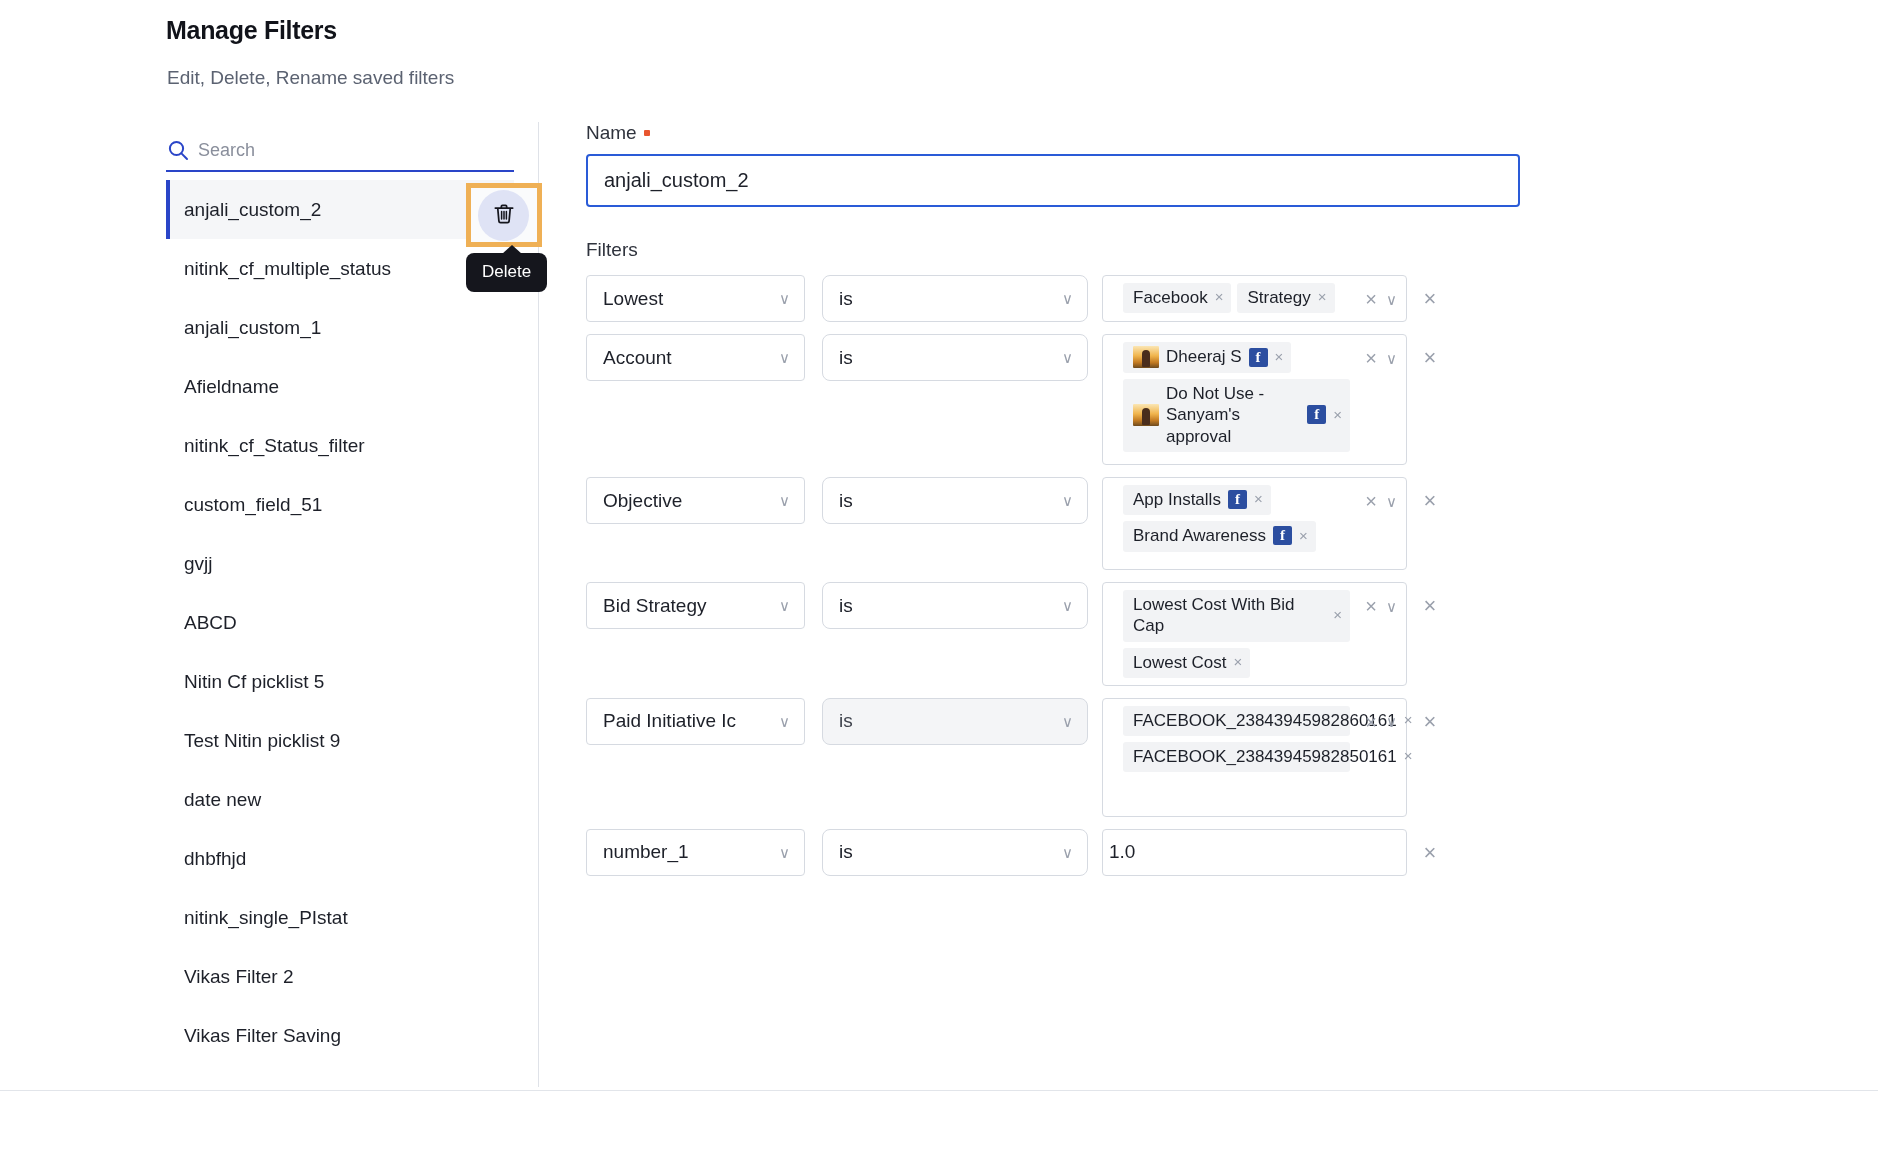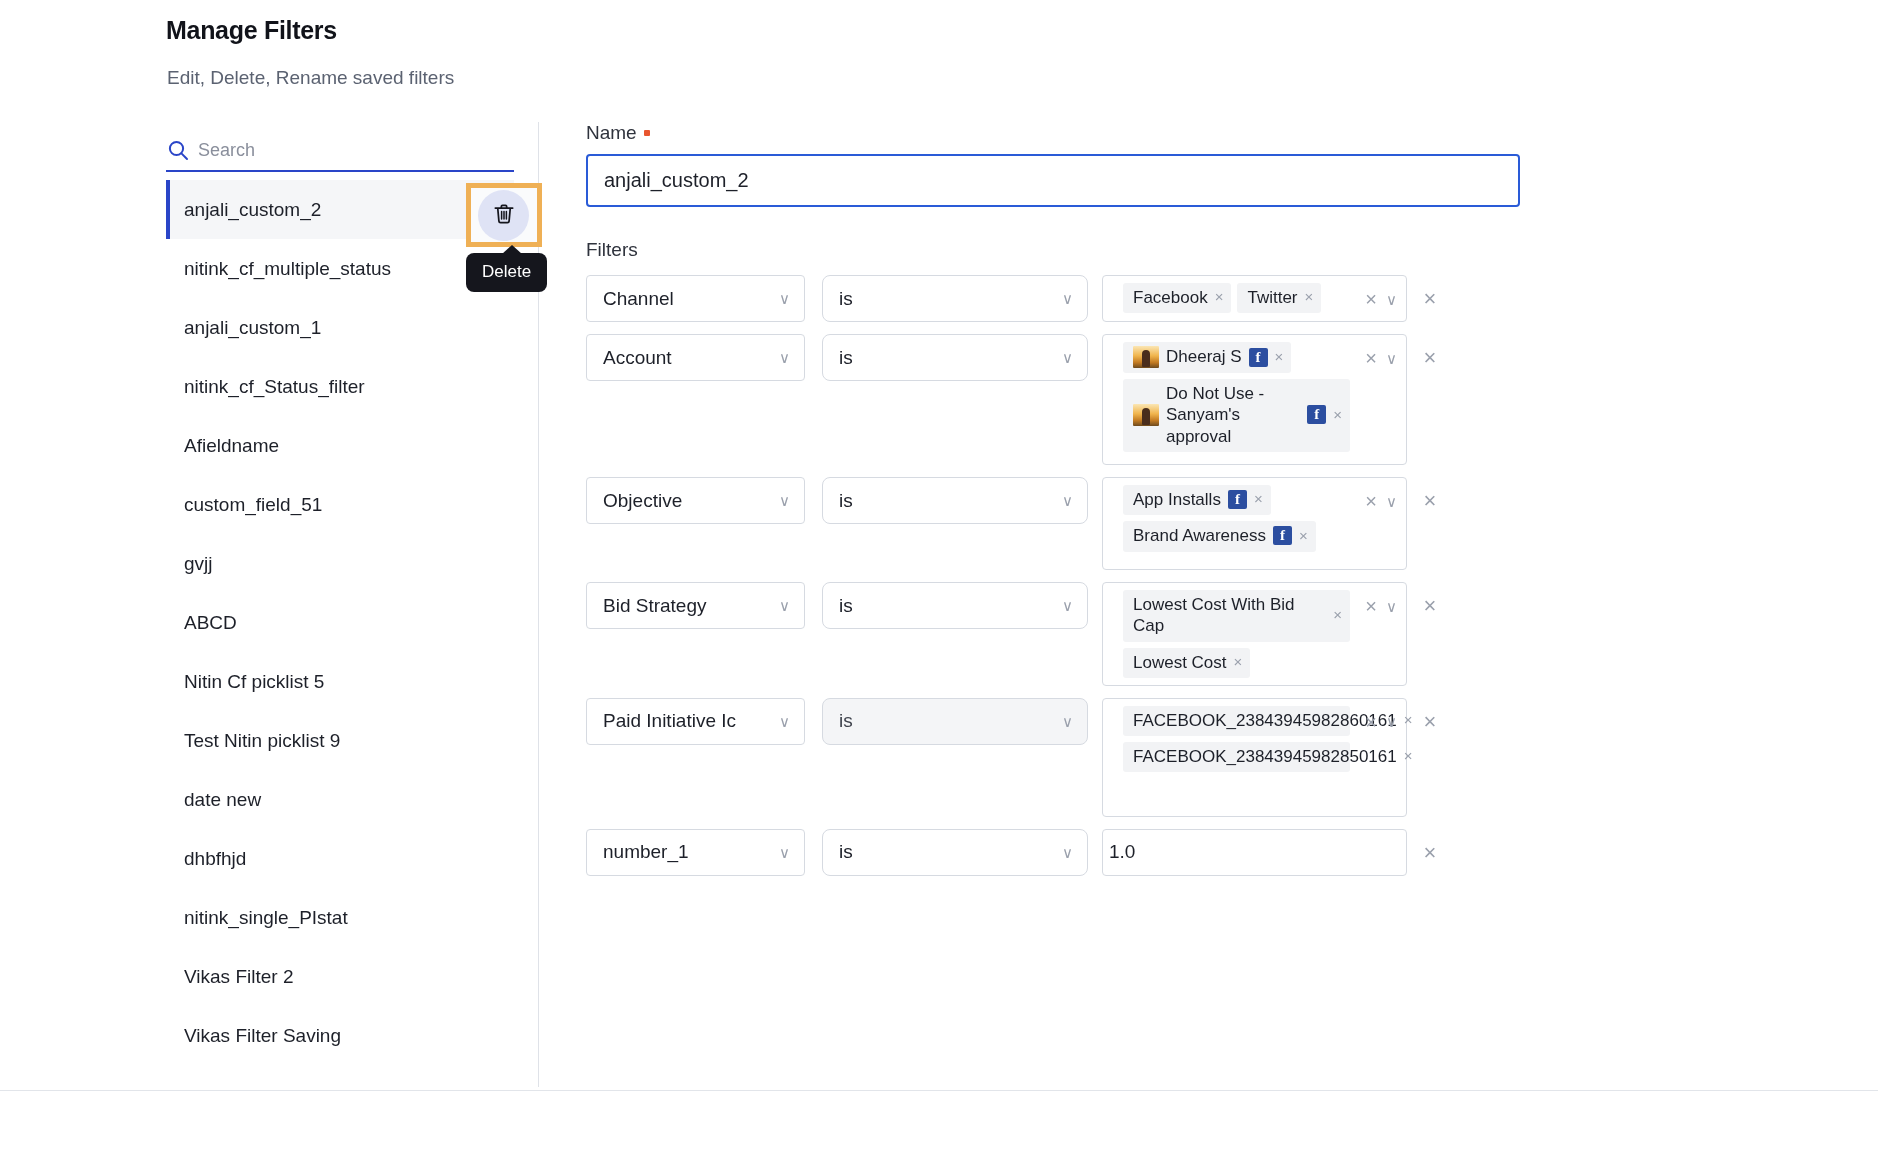--- a/index.html
+++ b/index.html
@@ -222,24 +222,24 @@
       <div class="filter-item selected">
         <span>anjali_custom_2</span>
       </div>
       <div class="filter-item">
         <span>nitink_cf_multiple_status</span>
       </div>
       <div class="filter-item">
         <span>anjali_custom_1</span>
       </div>
       <div class="filter-item">
+        <span>Afieldname</span>
+      </div>
+      <div class="filter-item">
         <span>nitink_cf_Status_filter</span>
-      </div>
-      <div class="filter-item">
-        <span>Afieldname</span>
       </div>
       <div class="filter-item">
         <span>custom_field_51</span>
       </div>
       <div class="filter-item">
         <span>gvjj</span>
       </div>
       <div class="filter-item">
         <span>ABCD</span>
       </div>
@@ -285,34 +285,34 @@
 <div id="form">
   <div class="field-label">
     <span>Name</span>
     <span class="req-dot"></span>
   </div>
   <input id="name-input" type="text" value="anjali_custom_2" style="">
   <div id="filters-label">Filters</div>
   <div class="rows" id="filter-rows">
       <div class="frow">
         <div class="sel">
-          <span>Channel</span>
+          <span>Lowest</span>
           <span class="chev">∨</span>
         </div>
         <div class="sel op">
           <span>is</span>
           <span class="chev">∨</span>
         </div>
         <div class="tagbox">
           <div class="tag">
             <span>Facebook</span>
             <span class="tx">×</span>
           </div>
           <div class="tag">
-            <span>Twitter</span>
+            <span>Strategy</span>
             <span class="tx">×</span>
           </div>
           <div class="ctl">
             <span class="x">×</span>
             <span class="c">∨</span>
           </div>
         </div>
         <span class="rowx">×</span>
       </div>
       <div class="frow">

